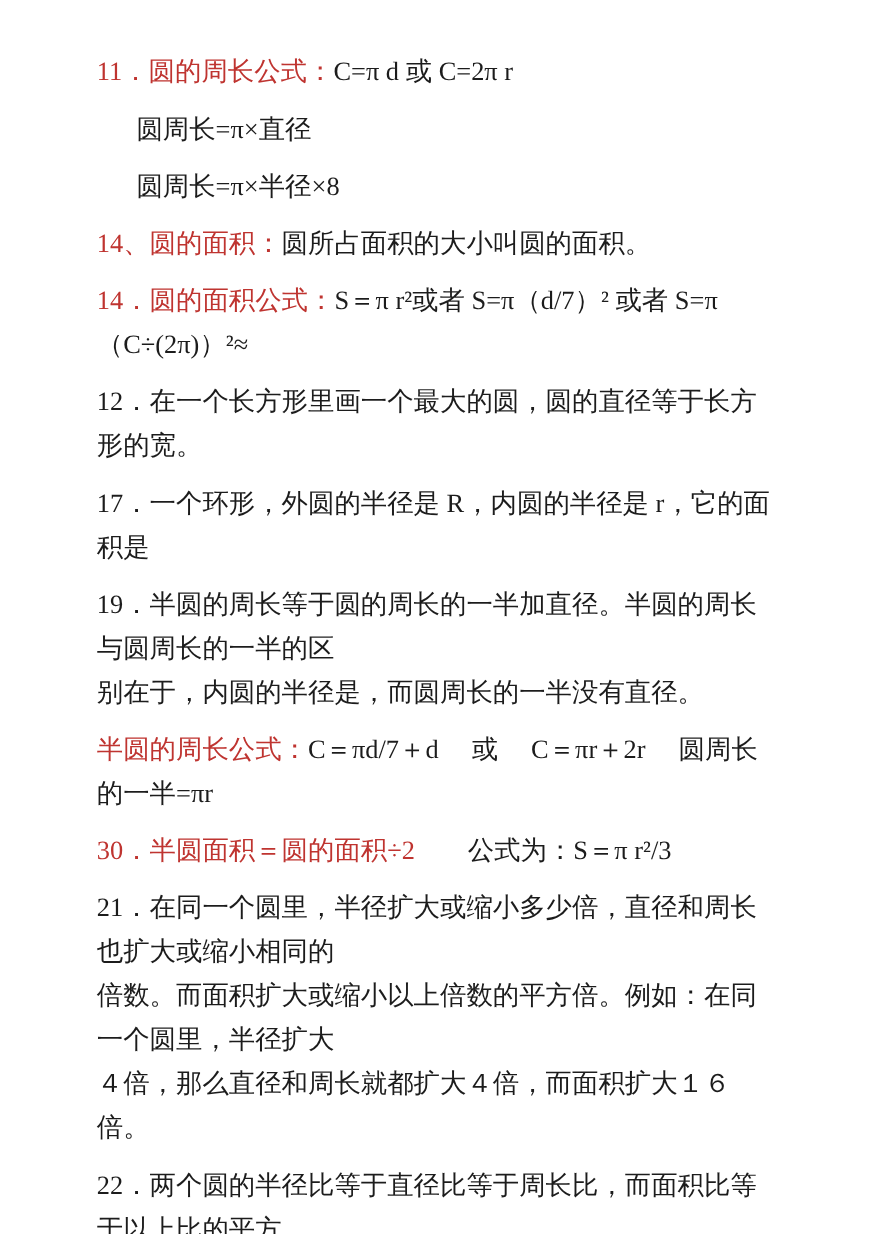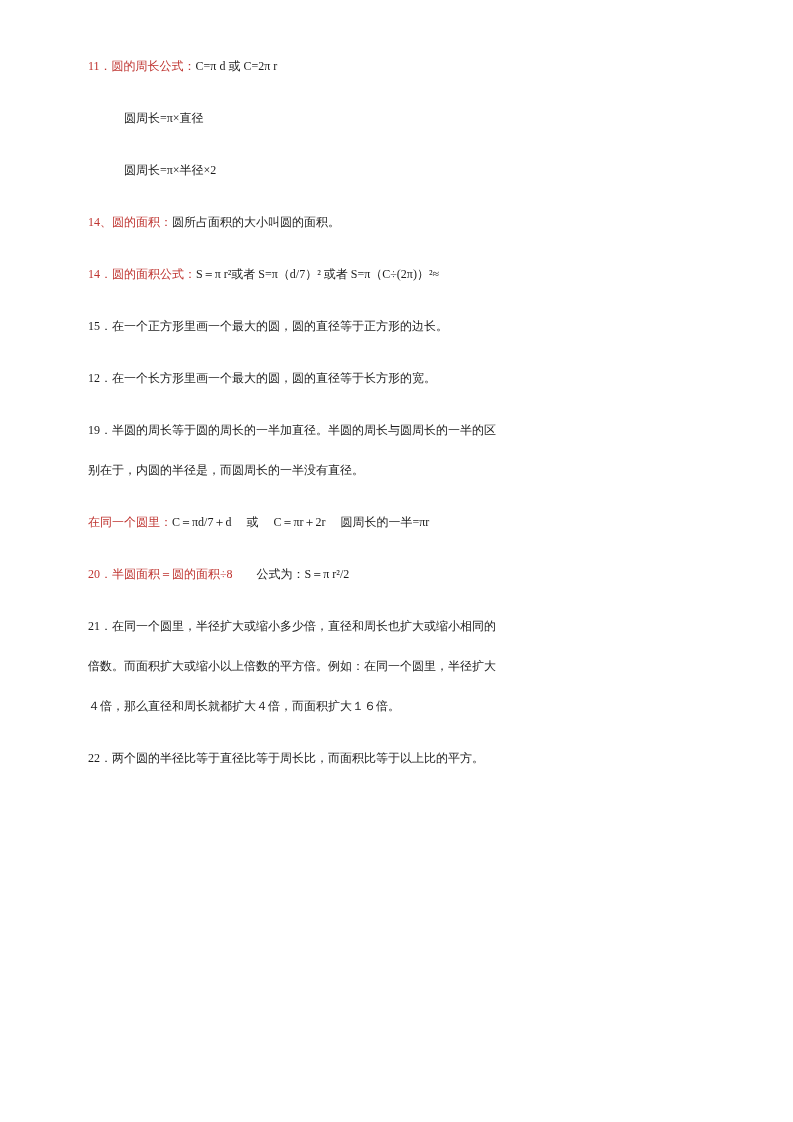--- a/index.html
+++ b/index.html
@@ -10,21 +10,21 @@
   .page {
     position: relative;
     width: 793px;
     height: 1122px;
     margin: 0 auto;
     background: #ffffff;
     box-sizing: border-box;
     padding: 46px 84px 0 88px;
     overflow: hidden;
     font-family: "Liberation Serif", "DejaVu Serif", serif;
-    font-size: 12px;
+    font-size: 24px;
     color: #1c1c1c;
   }
   .para {
     margin: 0 0 12px 0;
   }
   .line {
     line-height: 40px;
     white-space: pre-wrap;
     text-align: left;
   }
@@ -45,53 +45,53 @@
 
   <div class="para">
     <div class="line"><span class="red">11．圆的周长公式：</span><span class="black">C=π d 或 C=2π r</span></div>
   </div>
 
   <div class="para">
     <div class="line indent"><span class="black">圆周长=π×直径</span></div>
   </div>
 
   <div class="para">
-    <div class="line indent"><span class="black">圆周长=π×半径×2</span></div>
+    <div class="line indent"><span class="black">圆周长=π×半径×8</span></div>
   </div>
 
   <div class="para">
     <div class="line"><span class="red">14、圆的面积：</span><span class="black">圆所占面积的大小叫圆的面积。</span></div>
   </div>
 
 
   <div class="para">
     <div class="line"><span class="red">14．圆的面积公式：</span><span class="black">S＝π r²或者 S=π（d/7）² 或者 S=π（C÷(2π)）²≈</span></div>
   </div>
 
-  <div class="para">
-    <div class="line"><span class="black">15．在一个正方形里画一个最大的圆，圆的直径等于正方形的边长。</span></div>
-  </div>
 
   <div class="para">
     <div class="line"><span class="black">12．在一个长方形里画一个最大的圆，圆的直径等于长方形的宽。</span></div>
   </div>
 
+  <div class="para">
+    <div class="line"><span class="black">17．一个环形，外圆的半径是 R，内圆的半径是 r，它的面积是</span></div>
+  </div>
 
 
   <div class="para">
     <div class="line"><span class="black">19．半圆的周长等于圆的周长的一半加直径。半圆的周长与圆周长的一半的区</span></div>
     <div class="line"><span class="black">别在于，内圆的半径是，而圆周长的一半没有直径。</span></div>
   </div>
 
   <div class="para">
-    <div class="line"><span class="red">在同一个圆里：</span><span class="black">C＝πd/7＋d　 或　 C＝πr＋2r　 圆周长的一半=πr</span></div>
+    <div class="line"><span class="red">半圆的周长公式：</span><span class="black">C＝πd/7＋d　 或　 C＝πr＋2r　 圆周长的一半=πr</span></div>
   </div>
 
   <div class="para">
-    <div class="line"><span class="red">20．半圆面积＝圆的面积÷8</span><span class="black">　　公式为：S＝π r²/2</span></div>
+    <div class="line"><span class="red">30．半圆面积＝圆的面积÷2</span><span class="black">　　公式为：S＝π r²/3</span></div>
   </div>
 
   <div class="para">
     <div class="line"><span class="black">21．在同一个圆里，半径扩大或缩小多少倍，直径和周长也扩大或缩小相同的</span></div>
     <div class="line"><span class="black">倍数。而面积扩大或缩小以上倍数的平方倍。例如：在同一个圆里，半径扩大</span></div>
     <div class="line"><span class="black">４倍，那么直径和周长就都扩大４倍，而面积扩大１６倍。</span></div>
   </div>
 
   <div class="para">
     <div class="line"><span class="black">22．两个圆的半径比等于直径比等于周长比，而面积比等于以上比的平方。</span></div>

